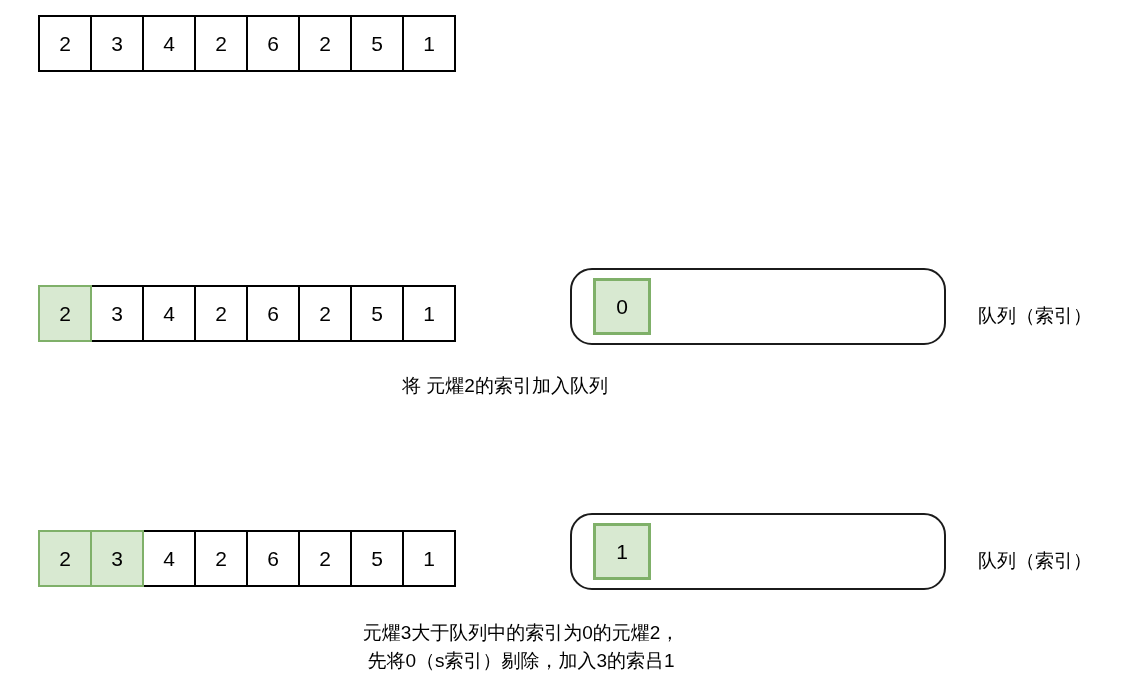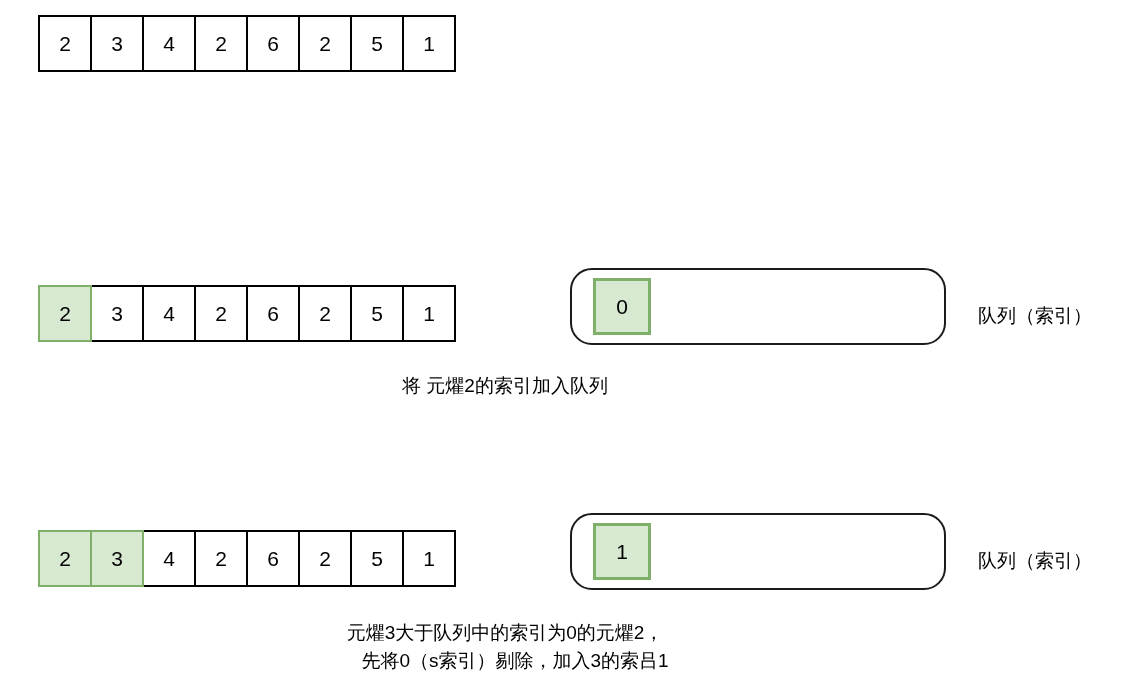--- a/index.html
+++ b/index.html
@@ -133,15 +133,15 @@
     <div class="cell">5</div>
     <div class="cell">1</div>
   </div>
 
 <div class="queue" id="queue-2" style="left:570px; top:513px; width:376px; height:77px;">
     <div class="qitem">1</div>
   </div>
 
 <div class="qlabel" style="left:978px; top:542px;">队列（索引）</div>
 
-<div class="caption" style="left:0px; top:619px; width:1010px;">元爠3大于队列中的索引为0的元爠2，</div>
+<div class="caption" style="left:16px; top:619px; width:1010px;">元爠3大于队列中的索引为0的元爠2，</div>
 
-<div class="caption" style="left:10px; top:647px; width:1010px;">先将0（s索引）剔除，加入3的索吕1</div>
+<div class="caption" style="left:16px; top:647px; width:1010px;">先将0（s索引）剔除，加入3的索吕1</div>
 
 </body></html>

